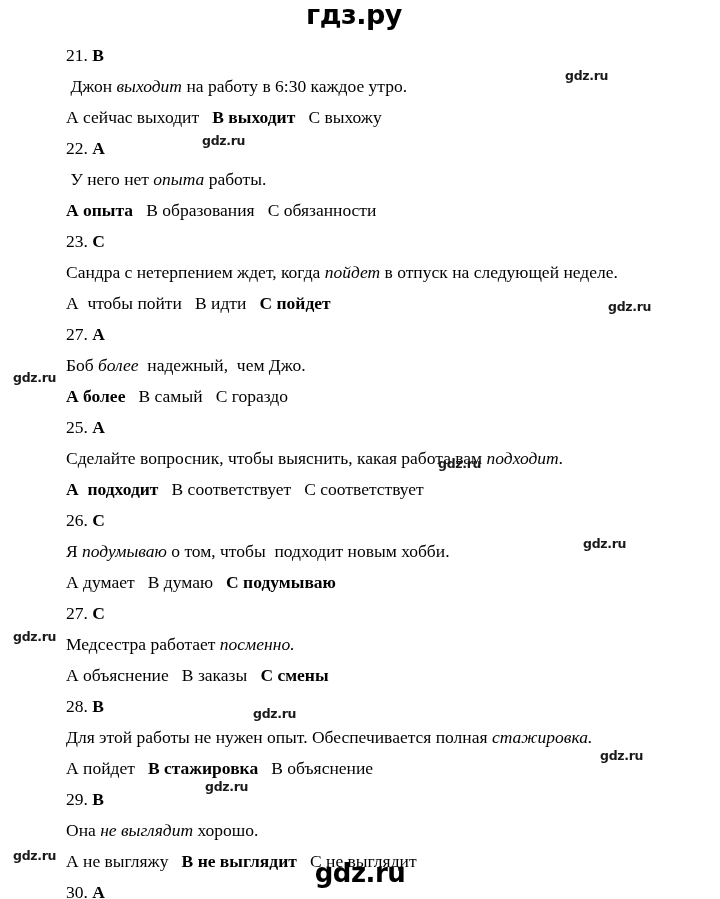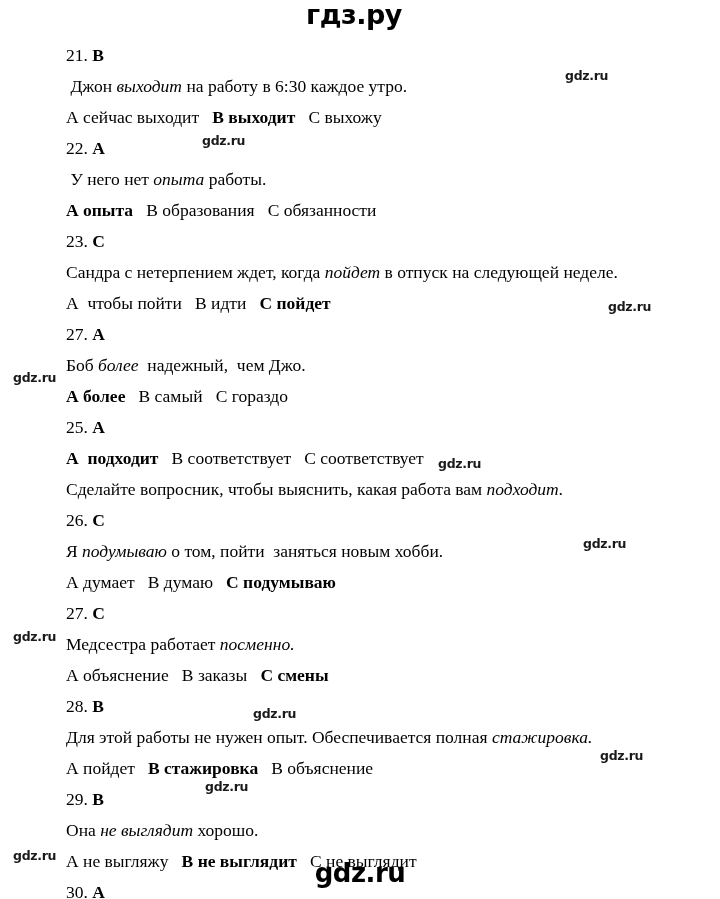--- a/index.html
+++ b/index.html
@@ -106,26 +106,26 @@
       <div class="line sentence"><span>Сандра с нетерпением ждет, когда </span><span class="ital">пойдет</span><span> в отпуск на следующей неделе.</span></div>
       <div class="line options"><span>А  чтобы пойти</span>&nbsp;&nbsp;&nbsp;<span>В идти</span>&nbsp;&nbsp;&nbsp;<span class="bold">С пойдет</span></div>
     </div>
     <div class="item">
       <div class="line num"><span>27.</span> <span class="bold">A</span></div>
       <div class="line sentence"><span>Боб </span><span class="ital">более</span><span>  надежный,  чем Джо.</span></div>
       <div class="line options"><span class="bold">А более</span>&nbsp;&nbsp;&nbsp;<span>В самый</span>&nbsp;&nbsp;&nbsp;<span>С гораздо</span></div>
     </div>
     <div class="item">
       <div class="line num"><span>25.</span> <span class="bold">A</span></div>
+      <div class="line sentence"><span>Сделайте вопросник, чтобы выяснить, какая работа вам </span><span class="ital">подходит.</span></div>
       <div class="line options"><span class="bold">А  подходит</span>&nbsp;&nbsp;&nbsp;<span>В соответствует</span>&nbsp;&nbsp;&nbsp;<span>С соответствует</span></div>
-      <div class="line sentence"><span>Сделайте вопросник, чтобы выяснить, какая работа вам </span><span class="ital">подходит.</span></div>
     </div>
     <div class="item">
       <div class="line num"><span>26.</span> <span class="bold">C</span></div>
-      <div class="line sentence"><span>Я </span><span class="ital">подумываю</span><span> о том, пойти  заняться новым хобби.</span></div>
+      <div class="line sentence"><span>Я </span><span class="ital">подумываю</span><span> о том, чтобы  подходит новым хобби.</span></div>
       <div class="line options"><span>А думает</span>&nbsp;&nbsp;&nbsp;<span>В думаю</span>&nbsp;&nbsp;&nbsp;<span class="bold">С подумываю</span></div>
     </div>
     <div class="item">
       <div class="line num"><span>27.</span> <span class="bold">C</span></div>
       <div class="line sentence"><span>Медсестра работает </span><span class="ital">посменно.</span></div>
       <div class="line options"><span>А объяснение</span>&nbsp;&nbsp;&nbsp;<span>В заказы</span>&nbsp;&nbsp;&nbsp;<span class="bold">С смены</span></div>
     </div>
     <div class="item">
       <div class="line num"><span>28.</span> <span class="bold">B</span></div>
       <div class="line sentence"><span>Для этой работы не нужен опыт. Обеспечивается полная </span><span class="ital">стажировка.</span></div>

